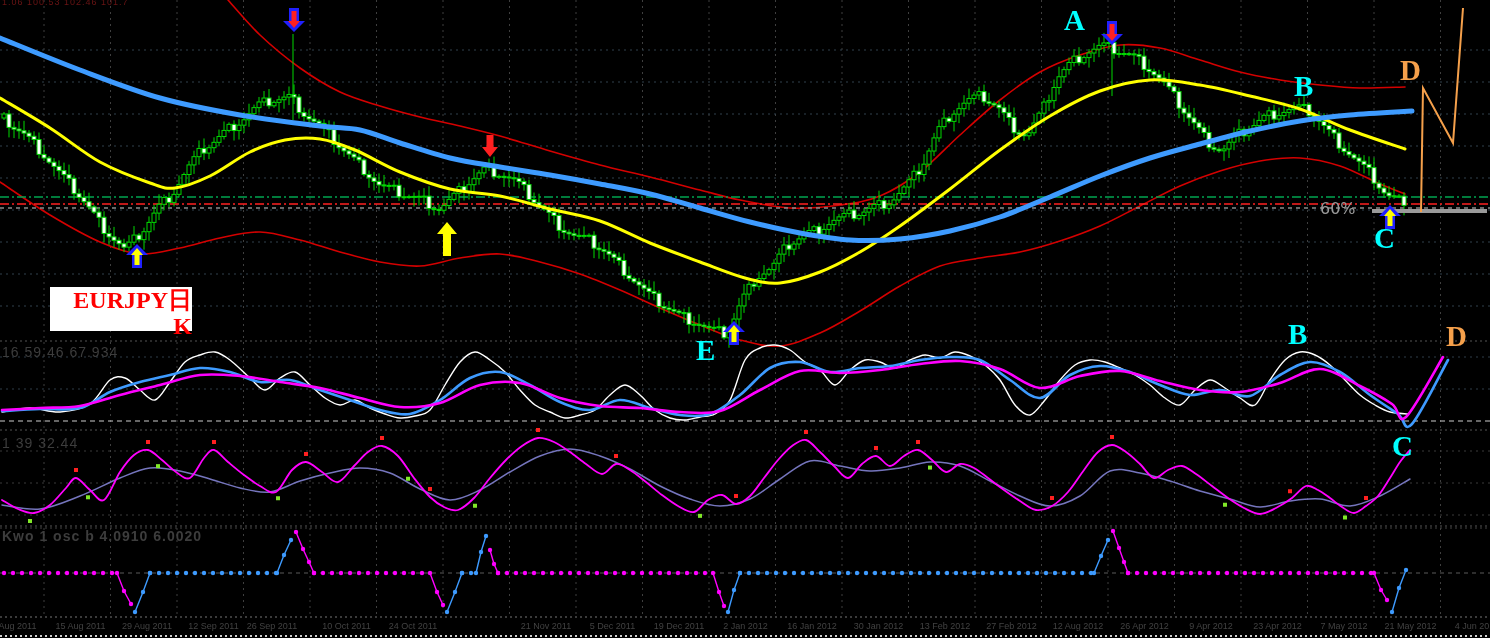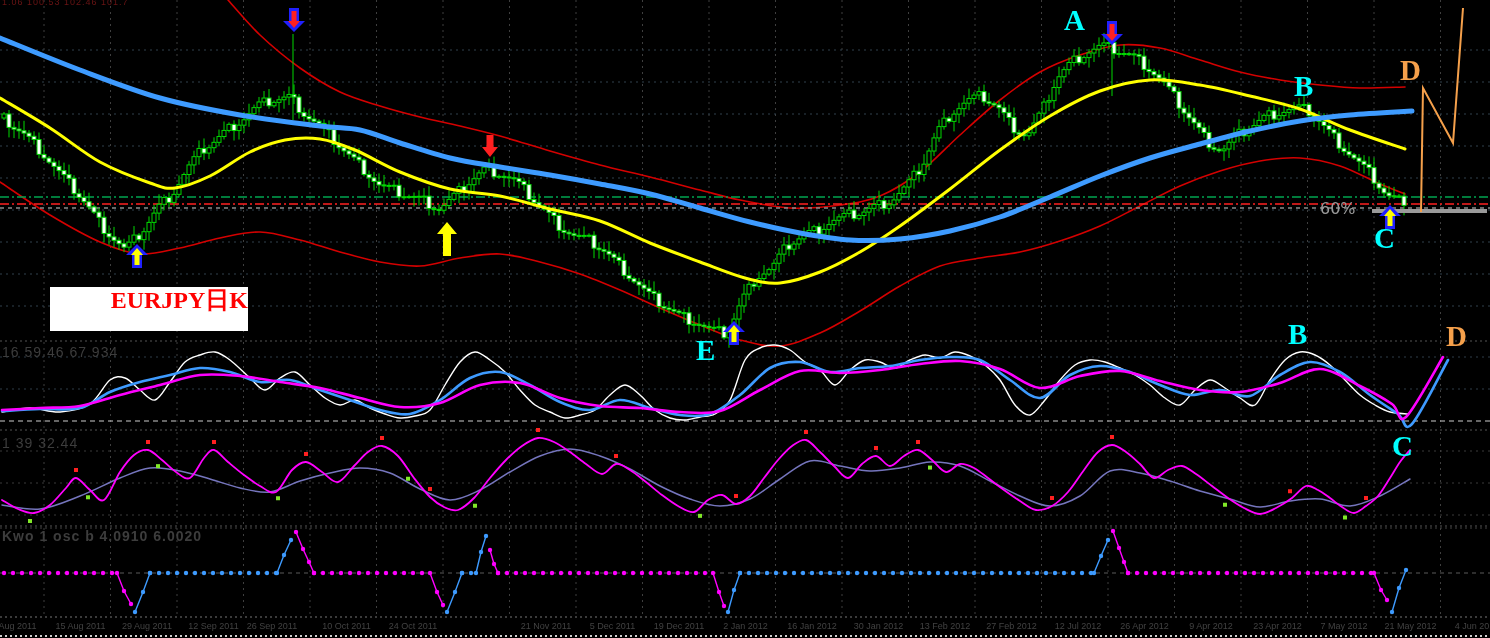--- a/index.html
+++ b/index.html
@@ -2,21 +2,21 @@
 <html><head>
 <meta charset="utf-8">
 <style>
   html,body{margin:0;padding:0;background:#000;}
   #stage{position:relative;width:1490px;height:638px;background:#000;overflow:hidden;
          font-family:"Liberation Sans",sans-serif;text-align:right;}
   #chart-svg{position:absolute;left:0;top:0;}
   .letter{position:absolute;font-family:"Liberation Serif",serif;font-weight:bold;
           font-size:29px;line-height:1;}
   .letter.cyan{color:#00FFFF;} .letter.orange{color:#F5A04B;}
-  #symbol-box{position:absolute;left:50px;top:287px;width:154px;height:44px;background:#fff;padding-left:44px;}
+  #symbol-box{position:absolute;left:50px;top:287px;width:142px;height:44px;background:#fff;}
   #symbol-box span{font-family:"Liberation Serif",serif;font-weight:bold;font-size:24px;
           color:#f00;padding-left:5px;display:block;line-height:1.1;}
   #pct-label{position:absolute;left:1320px;top:199px;color:#9a9a9a;font-size:16px;
           font-family:"DejaVu Sans",sans-serif;}
   #info-bar{position:absolute;left:2px;top:-3px;color:#6b1414;font-size:9px;letter-spacing:1px;}
   .pnl-label{position:absolute;color:#3d3d3d;font-size:14px;letter-spacing:1px;}
   #p2-label{left:2px;top:344px;} #p3-label{left:2px;top:435px;} #p4-label{left:2px;top:528px;font-weight:bold;}
   .date-label{position:absolute;top:621px;color:#424242;font-size:9px;white-space:nowrap;
           transform:translateX(-50%);}
 </style>
@@ -945,21 +945,21 @@
       <div class="date-label" style="left: 413px;">24 Oct 2011</div>
       <div class="date-label" style="left: 479.5px; margin-top: 32px;">7 Nov 2011</div>
       <div class="date-label" style="left: 546px;">21 Nov 2011</div>
       <div class="date-label" style="left: 612.5px;">5 Dec 2011</div>
       <div class="date-label" style="left: 679px;">19 Dec 2011</div>
       <div class="date-label" style="left: 745.5px;">2 Jan 2012</div>
       <div class="date-label" style="left: 812px;">16 Jan 2012</div>
       <div class="date-label" style="left: 878.5px;">30 Jan 2012</div>
       <div class="date-label" style="left: 945px;">13 Feb 2012</div>
       <div class="date-label" style="left: 1011.5px;">27 Feb 2012</div>
-      <div class="date-label" style="left: 1078px;">12 Jul 2012</div>
+      <div class="date-label" style="left: 1078px;">12 Aug 2012</div>
       <div class="date-label" style="left: 1144.5px;">26 Apr 2012</div>
       <div class="date-label" style="left: 1211px;">9 Apr 2012</div>
       <div class="date-label" style="left: 1277.5px;">23 Apr 2012</div>
       <div class="date-label" style="left: 1344px;">7 May 2012</div>
       <div class="date-label" style="left: 1410.5px;">21 May 2012</div>
       <div class="date-label" style="left: 1477px;">4 Jun 2012</div>
     </div>
 </div>
 
 </body></html>

